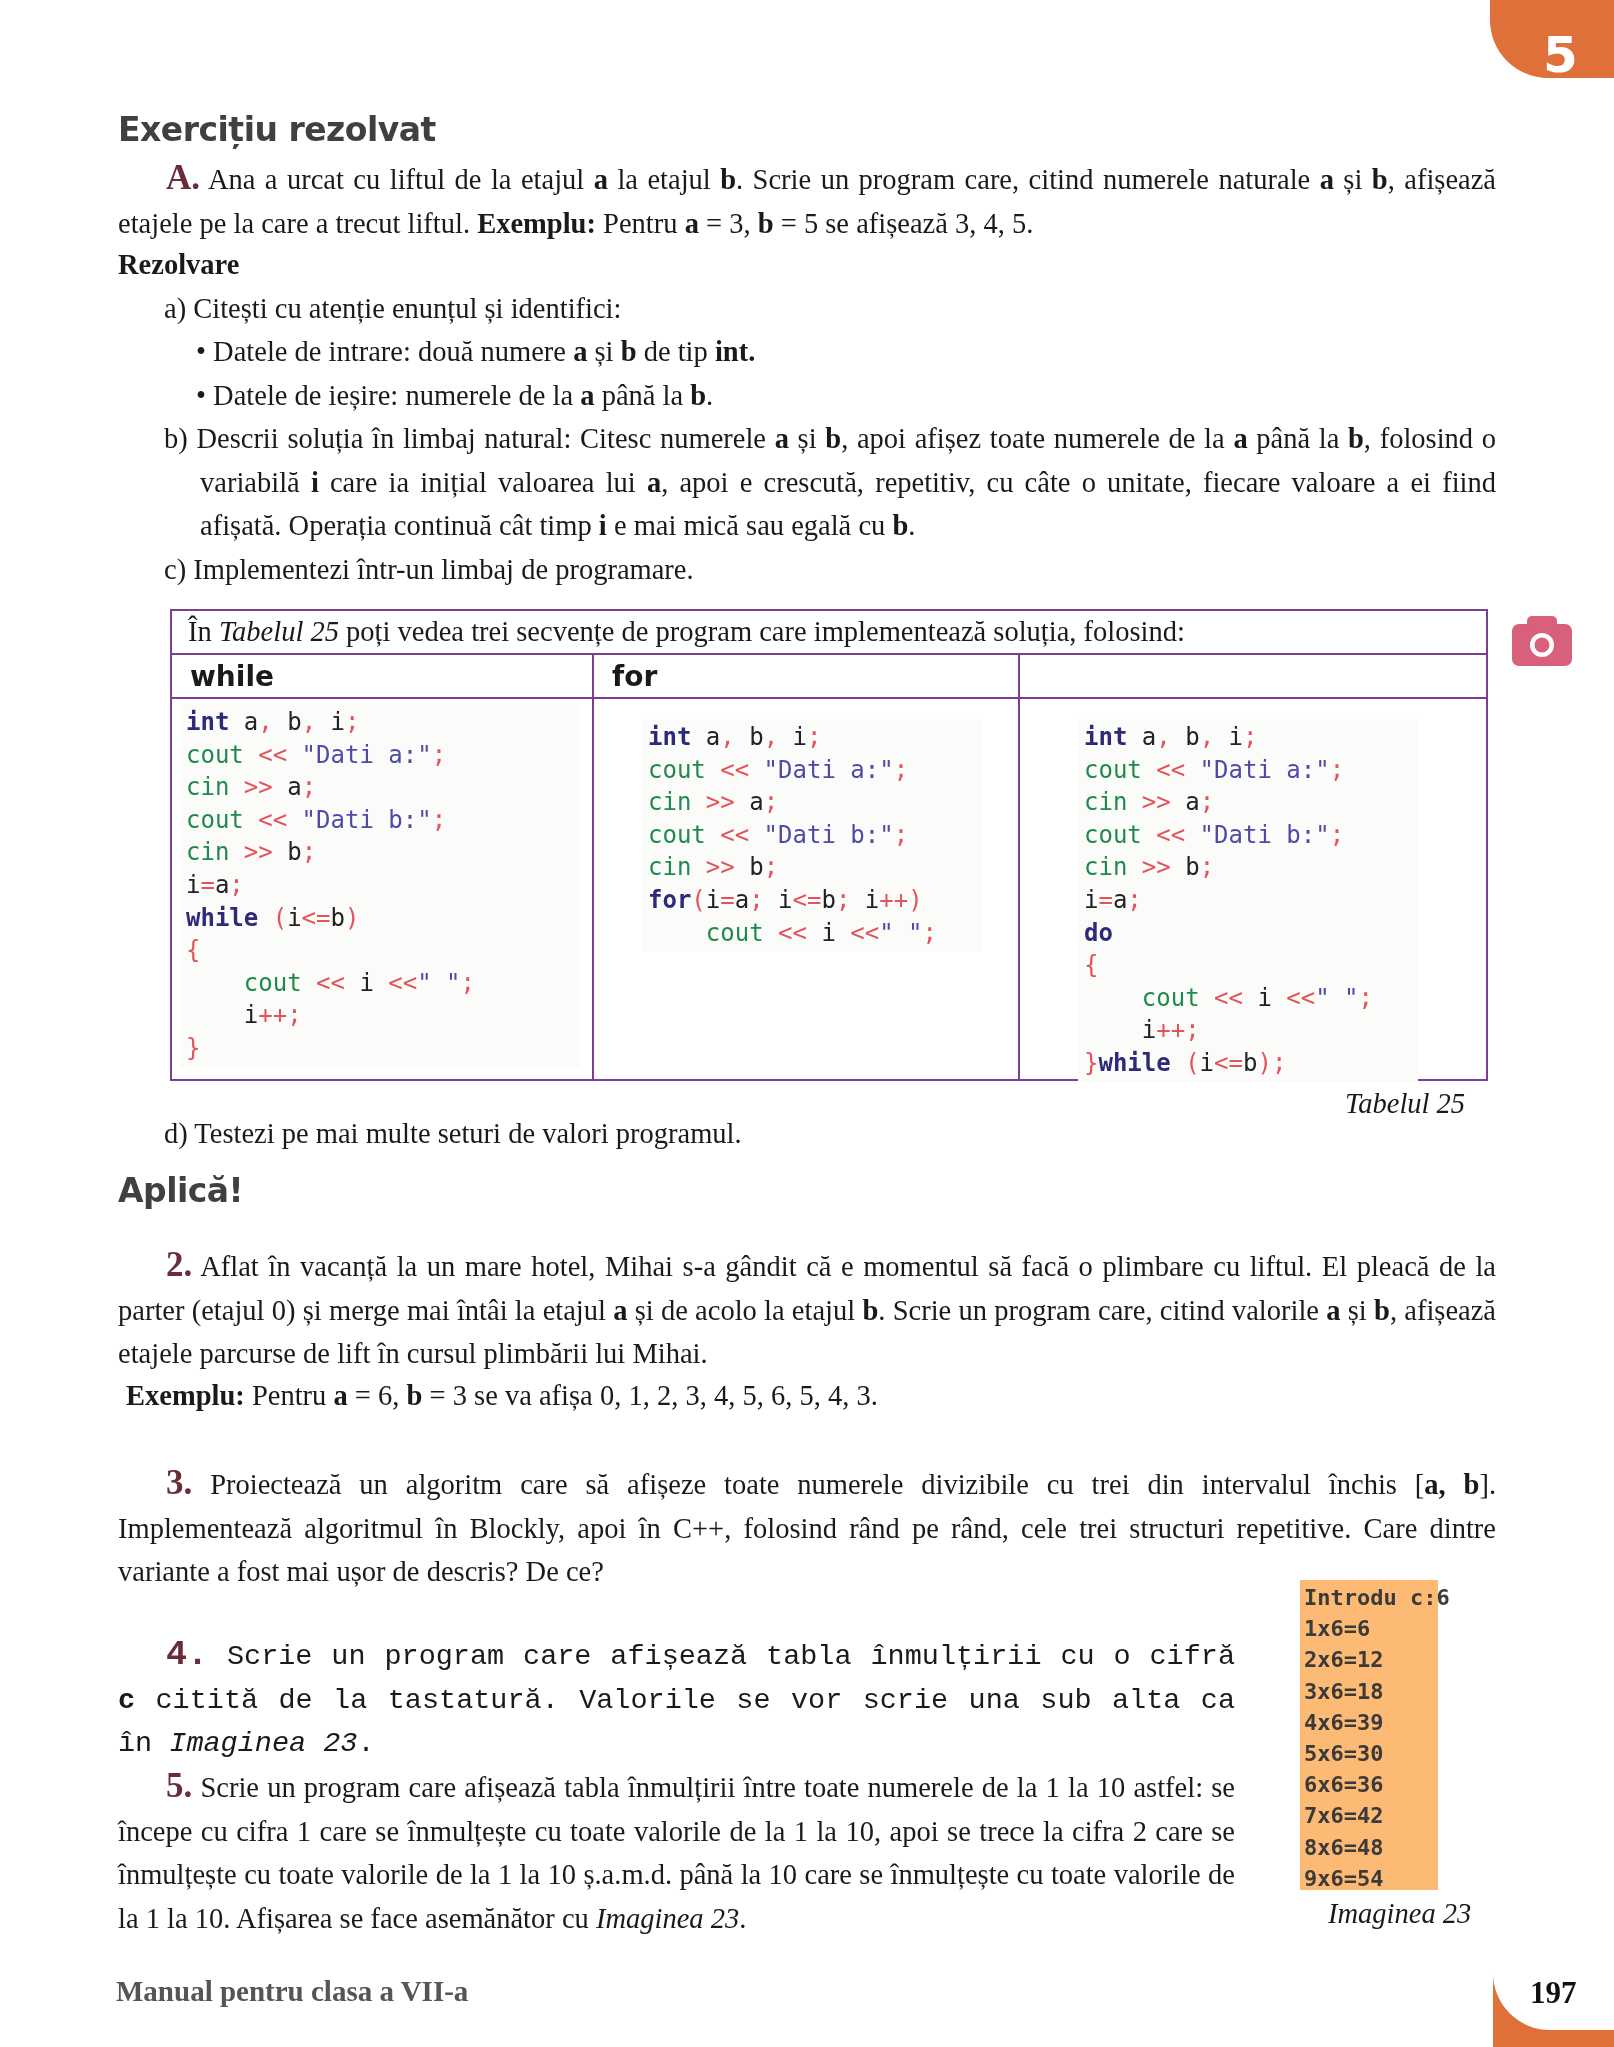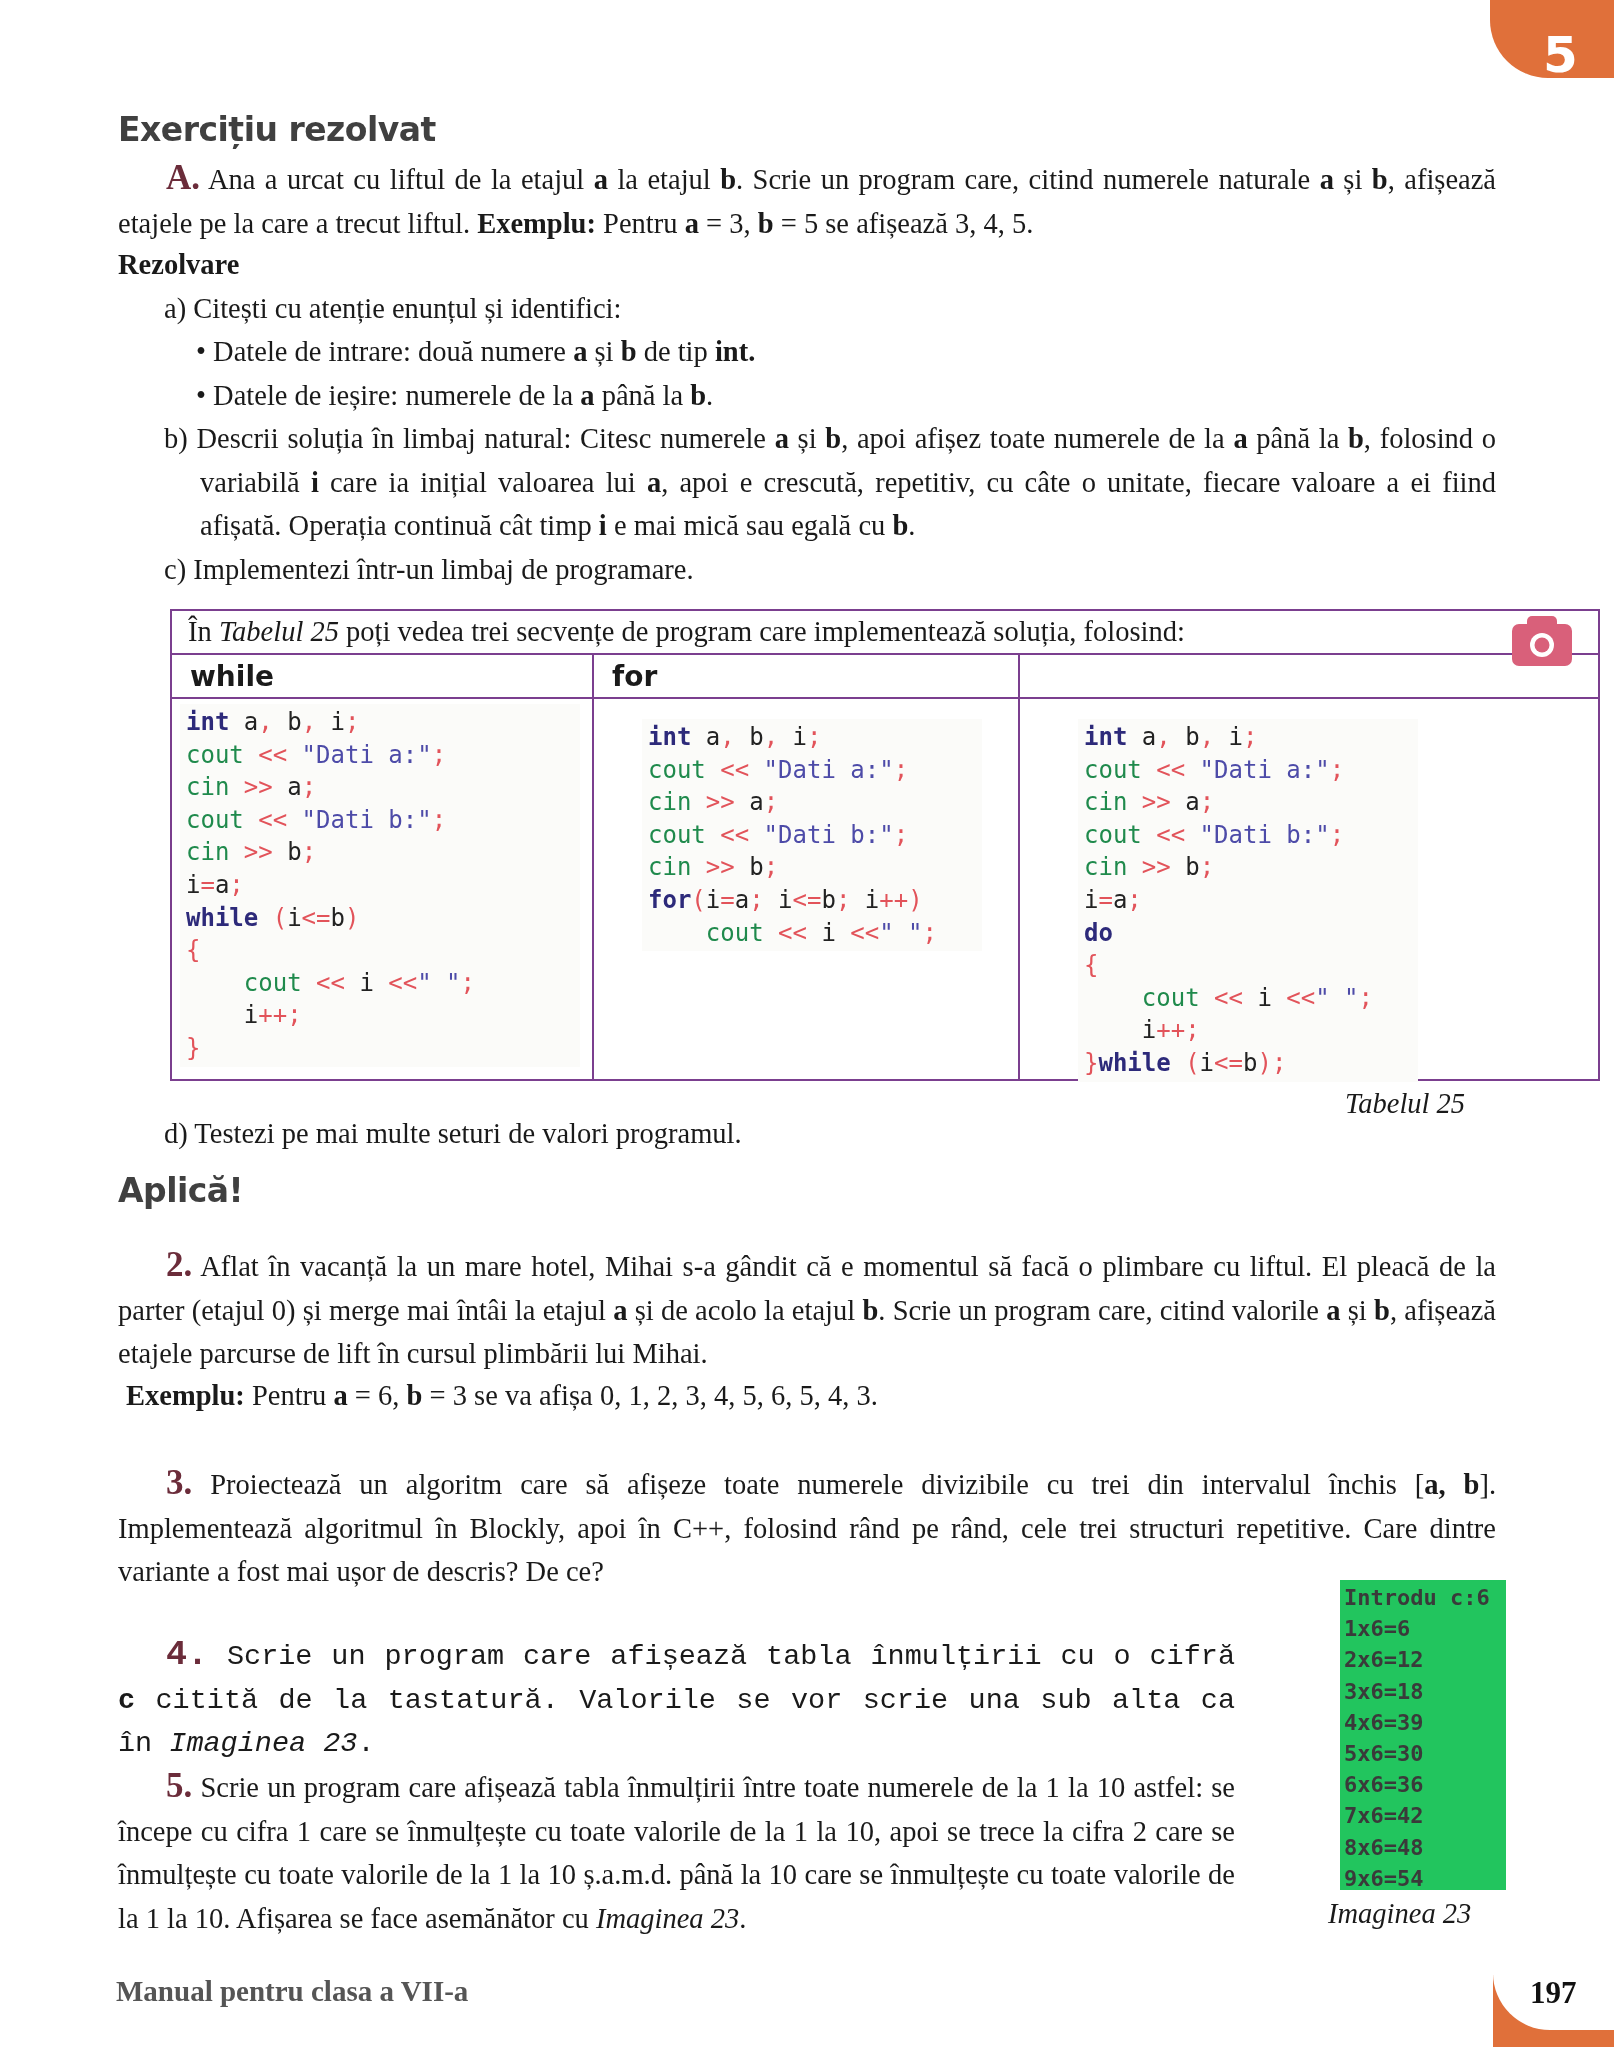--- a/index.html
+++ b/index.html
@@ -29,21 +29,21 @@
   .num-label { font-size: 35px; font-weight: bold; color: #6b2c3a; }
   b { font-weight: bold; }
   i { font-style: italic; }
 
   .row { position: absolute; font-size: 28.5px; line-height: 43.5px; white-space: nowrap; }
   .hanging { position: absolute; left: 164px; width: 1332px; font-size: 28.5px; line-height: 43.5px;
     text-align: justify; text-align-last: left; padding-left: 36px; text-indent: -36px; }
 
   
   .code-table {
-    position: absolute; left: 170px; top: 609px; width: 1430px; height: 472px;
+    position: absolute; left: 170px; top: 609px; width: 1318px; height: 472px;
     border: 2px solid #7b3f8f; border-collapse: collapse;
   }
   .tbl-caption-row {
     position: absolute; left: 0; top: 0; width: 100%; height: 44px;
     border-bottom: 2px solid #7b3f8f; padding-left: 16px; font-size: 28.5px; line-height: 42px;
   }
   .tbl-head-row {
     position: absolute; left: 0; top: 44px; width: 100%; height: 44px;
     border-bottom: 2px solid #7b3f8f;
   }
@@ -62,22 +62,22 @@
   .io { color: #1f8a4c; }
   .op { color: #e2535a; }
   .str { color: #4d4ba8; }
   .id { color: #222; }
 
   .caption-italic { position: absolute; font-style: italic; font-size: 28.5px; }
 
   .camera-icon { position: absolute; left: 1512px; top: 614px; width: 60px; height: 52px; }
 
   .console {
-    position: absolute; left: 1340px; top: 1580px; width: 166px; height: 310px;
-    background: #22c55e; font-family: "DejaVu Sans Mono", monospace; font-weight: bold;
+    position: absolute; left: 1300px; top: 1580px; width: 138px; height: 310px;
+    background: #fdba74; font-family: "DejaVu Sans Mono", monospace; font-weight: bold;
     font-size: 22px; line-height: 31.2px; color: #3a3a3a; padding: 2px 4px; white-space: pre;
   }
 
   .footer-text {
     position: absolute; left: 116px; top: 1975px; font-weight: bold; font-size: 29px; color: #555555;
   }
   .footer-tab {
     position: absolute; left: 1493px; top: 1975px; width: 121px; height: 72px;
     background: #e0703a;
   }

